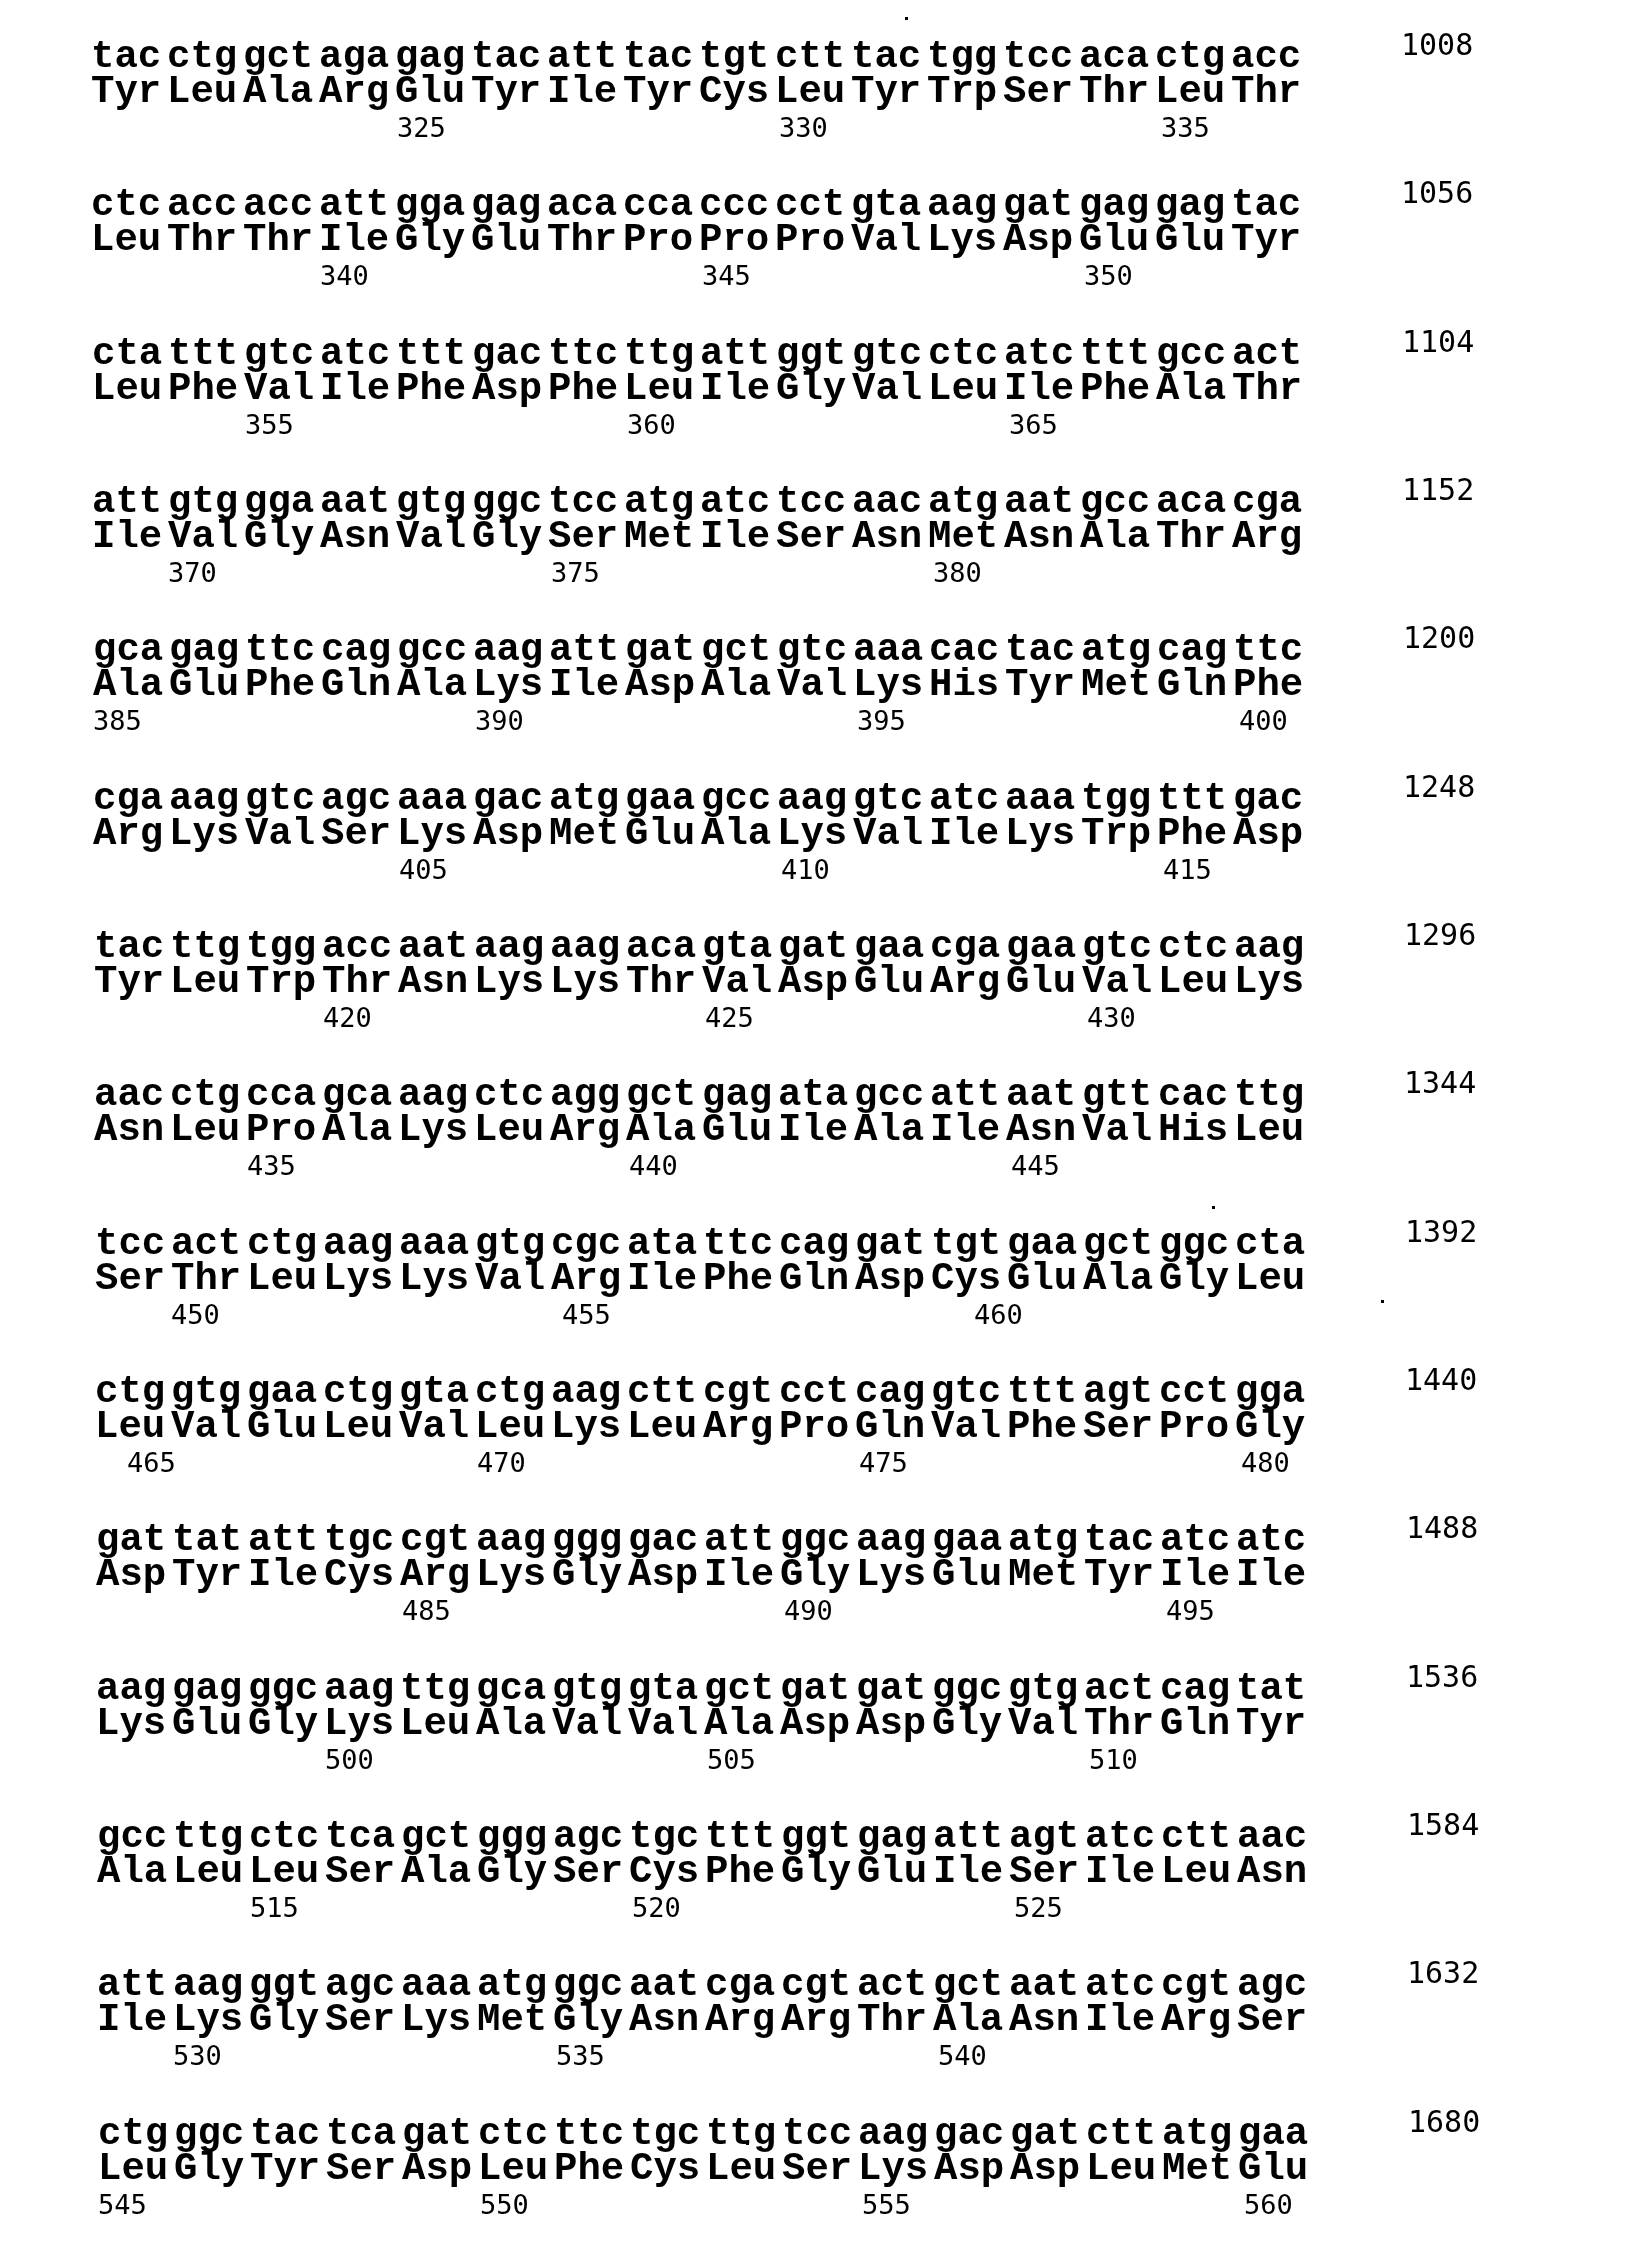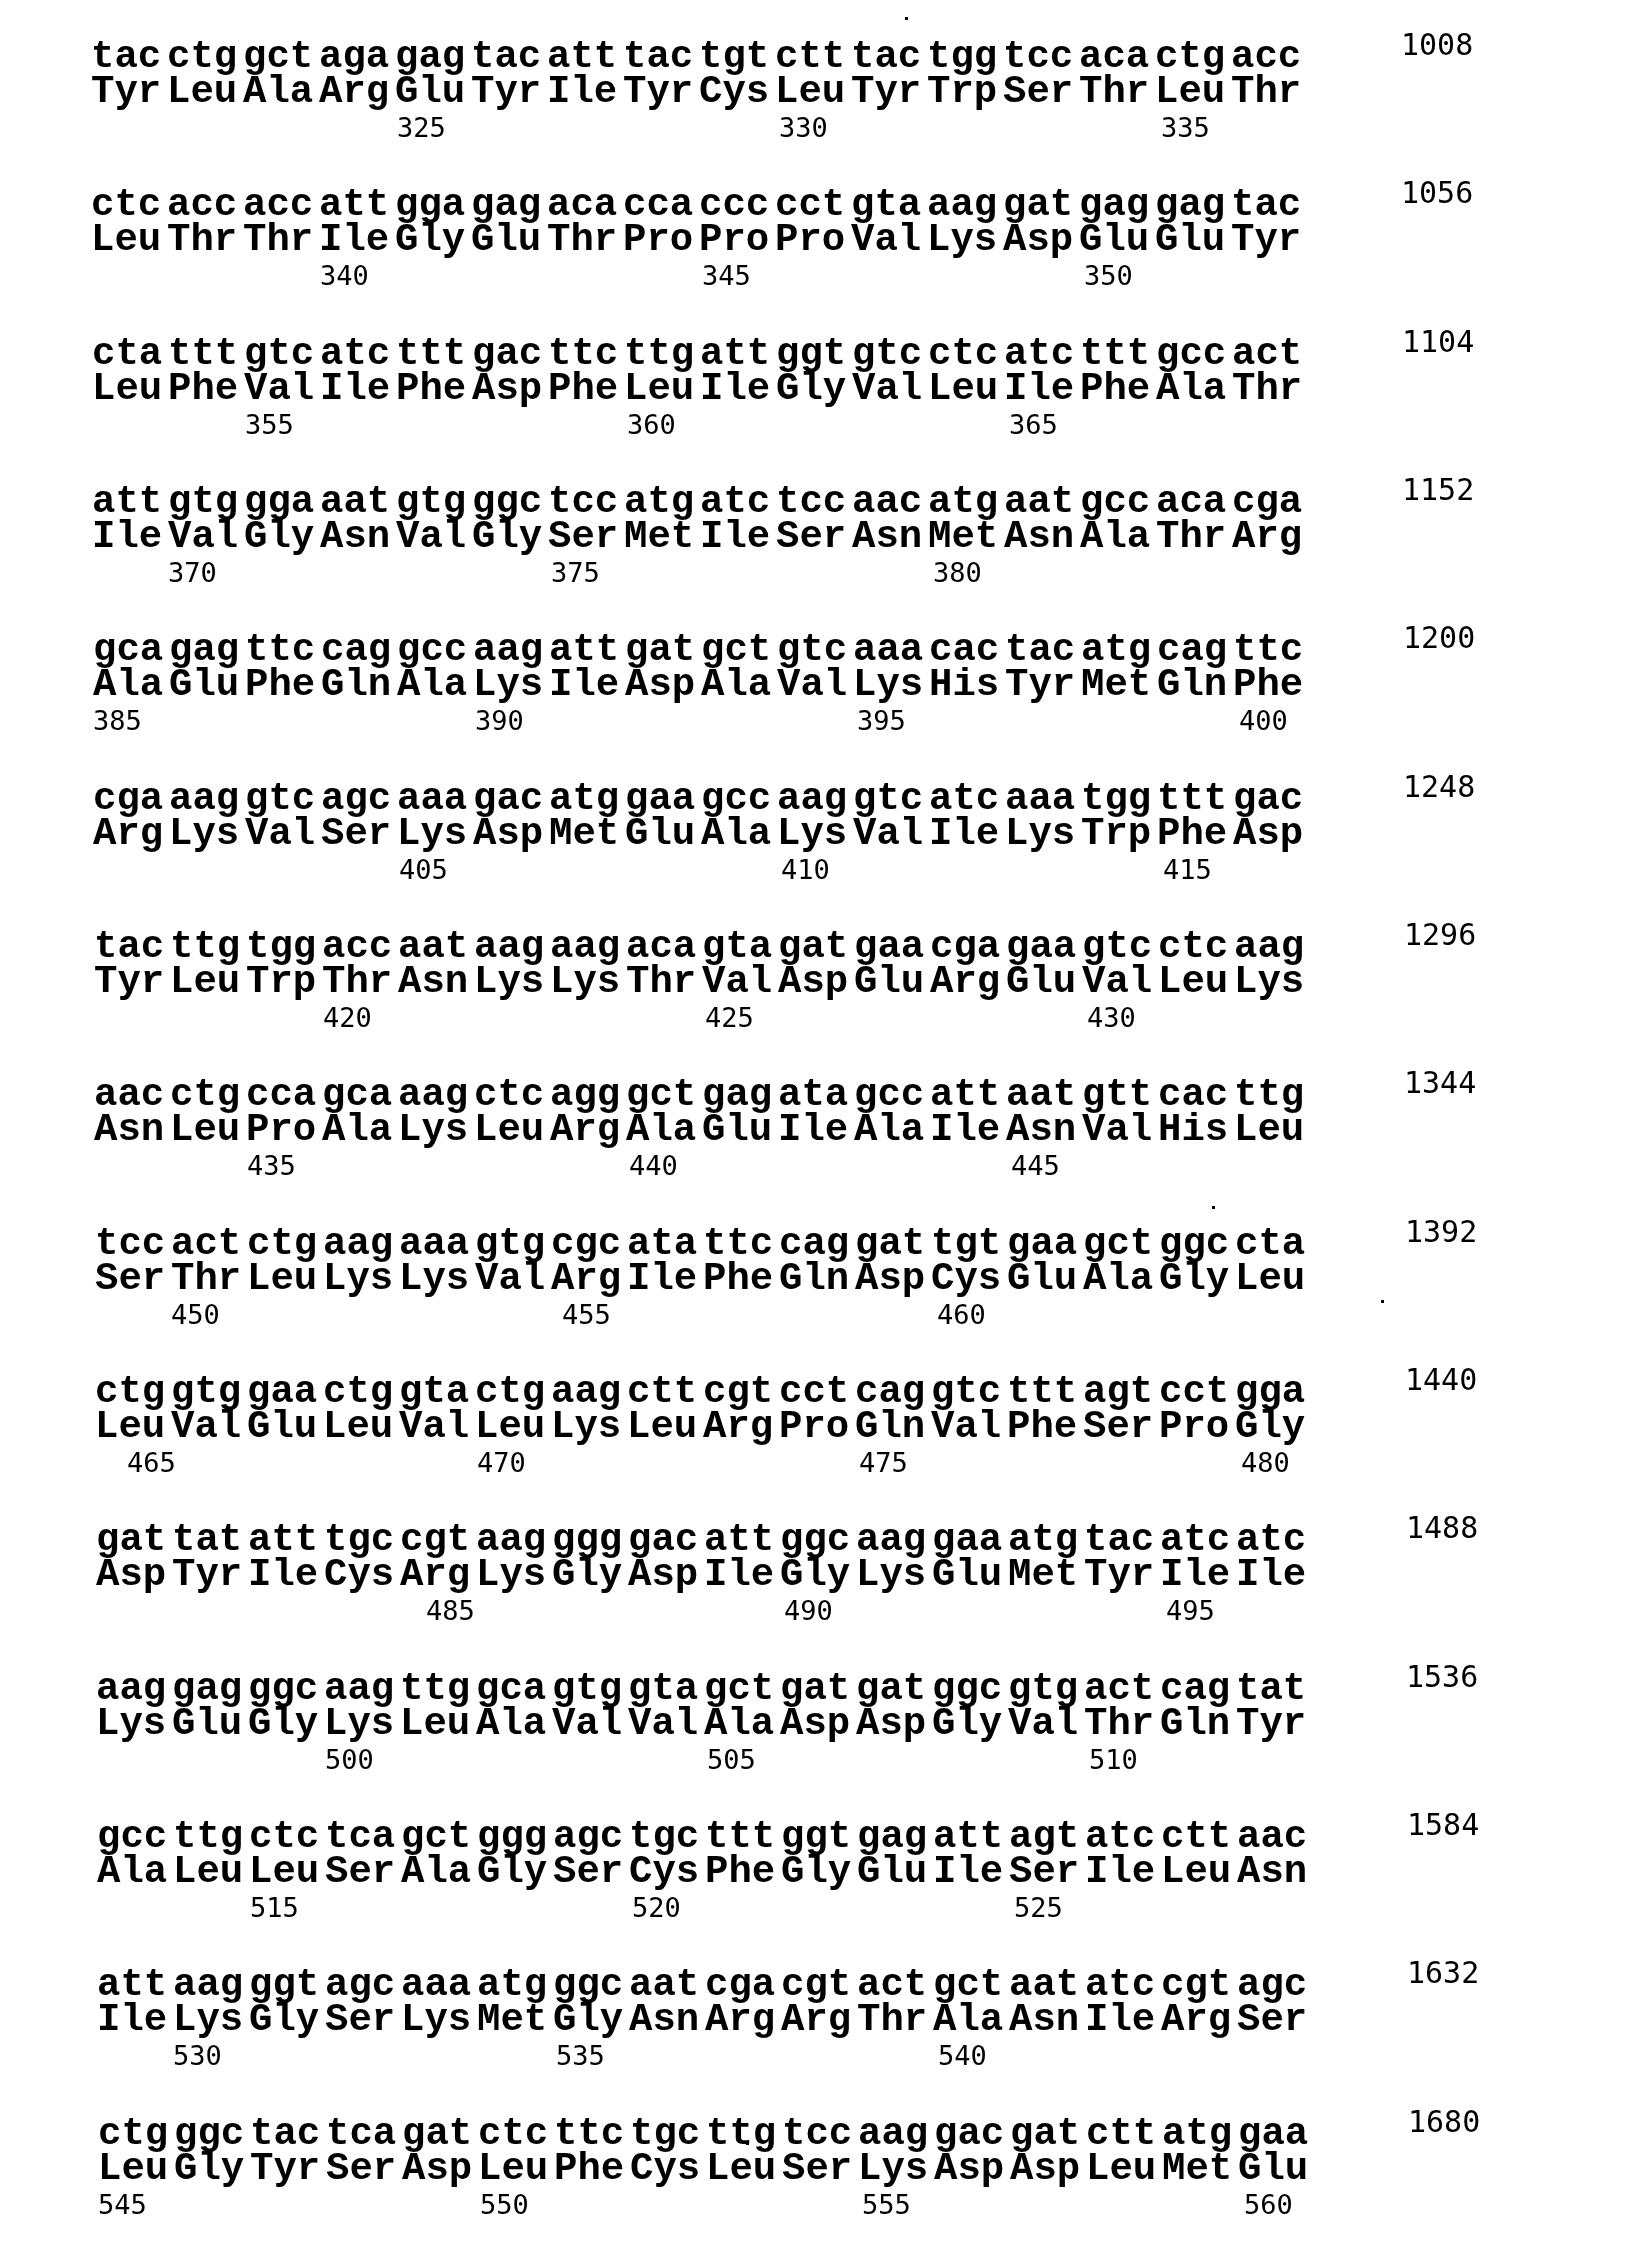--- a/index.html
+++ b/index.html
@@ -99,40 +99,40 @@
         <span class="mark" style="left: 917px;">445</span>
       </div>
       <div class="ntpos">1344</div>
     </div>
     <div class="block" style="top: 1227px; left: 95px;">
       <div class="row nt-row"><span class="cell">tcc</span><span class="cell">act</span><span class="cell">ctg</span><span class="cell">aag</span><span class="cell">aaa</span><span class="cell">gtg</span><span class="cell">cgc</span><span class="cell">ata</span><span class="cell">ttc</span><span class="cell">cag</span><span class="cell">gat</span><span class="cell">tgt</span><span class="cell">gaa</span><span class="cell">gct</span><span class="cell">ggc</span><span class="cell">cta</span></div>
       <div class="row aa-row"><span class="cell">Ser</span><span class="cell">Thr</span><span class="cell">Leu</span><span class="cell">Lys</span><span class="cell">Lys</span><span class="cell">Val</span><span class="cell">Arg</span><span class="cell">Ile</span><span class="cell">Phe</span><span class="cell">Gln</span><span class="cell">Asp</span><span class="cell">Cys</span><span class="cell">Glu</span><span class="cell">Ala</span><span class="cell">Gly</span><span class="cell">Leu</span></div>
       <div class="marks">
         <span class="mark" style="left: 76px;">450</span>
         <span class="mark" style="left: 459px; margin-left: 8px;">455</span>
-        <span class="mark" style="left: 842px;">460</span>
+        <span class="mark" style="left: 879px;">460</span>
       </div>
       <div class="ntpos">1392</div>
     </div>
     <div class="block" style="top: 1375px; left: 95px;">
       <div class="row nt-row"><span class="cell">ctg</span><span class="cell">gtg</span><span class="cell">gaa</span><span class="cell">ctg</span><span class="cell">gta</span><span class="cell">ctg</span><span class="cell">aag</span><span class="cell">ctt</span><span class="cell">cgt</span><span class="cell">cct</span><span class="cell">cag</span><span class="cell">gtc</span><span class="cell">ttt</span><span class="cell">agt</span><span class="cell">cct</span><span class="cell">gga</span></div>
       <div class="row aa-row"><span class="cell">Leu</span><span class="cell">Val</span><span class="cell">Glu</span><span class="cell">Leu</span><span class="cell">Val</span><span class="cell">Leu</span><span class="cell">Lys</span><span class="cell">Leu</span><span class="cell">Arg</span><span class="cell">Pro</span><span class="cell">Gln</span><span class="cell">Val</span><span class="cell">Phe</span><span class="cell">Ser</span><span class="cell">Pro</span><span class="cell">Gly</span></div>
       <div class="marks">
         <span class="mark" style="left: 16px; margin-left: 16px;">465</span>
         <span class="mark" style="left: 382px;">470</span>
         <span class="mark" style="left: 764px;">475</span>
         <span class="mark" style="left: 1146px;">480</span>
       </div>
       <div class="ntpos">1440</div>
     </div>
     <div class="block" style="top: 1523px; left: 96px;">
       <div class="row nt-row"><span class="cell">gat</span><span class="cell">tat</span><span class="cell">att</span><span class="cell">tgc</span><span class="cell">cgt</span><span class="cell">aag</span><span class="cell">ggg</span><span class="cell">gac</span><span class="cell">att</span><span class="cell">ggc</span><span class="cell">aag</span><span class="cell">gaa</span><span class="cell">atg</span><span class="cell">tac</span><span class="cell">atc</span><span class="cell">atc</span></div>
       <div class="row aa-row"><span class="cell">Asp</span><span class="cell">Tyr</span><span class="cell">Ile</span><span class="cell">Cys</span><span class="cell">Arg</span><span class="cell">Lys</span><span class="cell">Gly</span><span class="cell">Asp</span><span class="cell">Ile</span><span class="cell">Gly</span><span class="cell">Lys</span><span class="cell">Glu</span><span class="cell">Met</span><span class="cell">Tyr</span><span class="cell">Ile</span><span class="cell">Ile</span></div>
       <div class="marks">
-        <span class="mark" style="left: 306px; margin-left: 24px;">485</span>
+        <span class="mark" style="left: 306px;">485</span>
         <span class="mark" style="left: 688px;">490</span>
         <span class="mark" style="left: 1070px;">495</span>
       </div>
       <div class="ntpos">1488</div>
     </div>
     <div class="block" style="top: 1672px; left: 96px;">
       <div class="row nt-row"><span class="cell">aag</span><span class="cell">gag</span><span class="cell">ggc</span><span class="cell">aag</span><span class="cell">ttg</span><span class="cell">gca</span><span class="cell">gtg</span><span class="cell">gta</span><span class="cell">gct</span><span class="cell">gat</span><span class="cell">gat</span><span class="cell">ggc</span><span class="cell">gtg</span><span class="cell">act</span><span class="cell">cag</span><span class="cell">tat</span></div>
       <div class="row aa-row"><span class="cell">Lys</span><span class="cell">Glu</span><span class="cell">Gly</span><span class="cell">Lys</span><span class="cell">Leu</span><span class="cell">Ala</span><span class="cell">Val</span><span class="cell">Val</span><span class="cell">Ala</span><span class="cell">Asp</span><span class="cell">Asp</span><span class="cell">Gly</span><span class="cell">Val</span><span class="cell">Thr</span><span class="cell">Gln</span><span class="cell">Tyr</span></div>
       <div class="marks">
         <span class="mark" style="left: 229px;">500</span>

